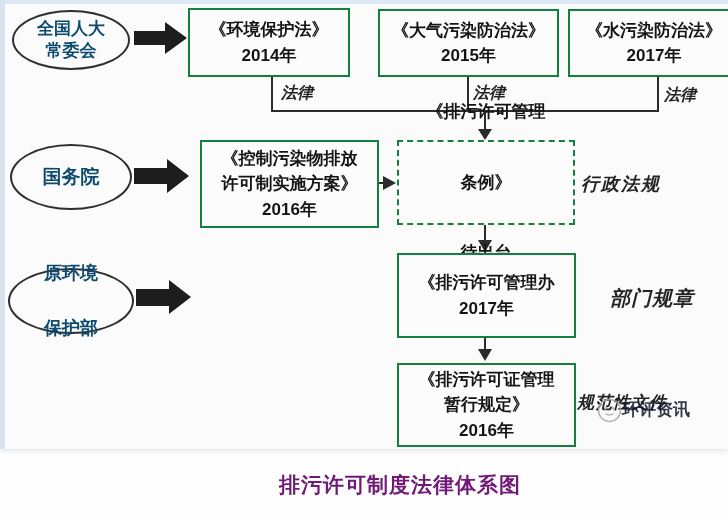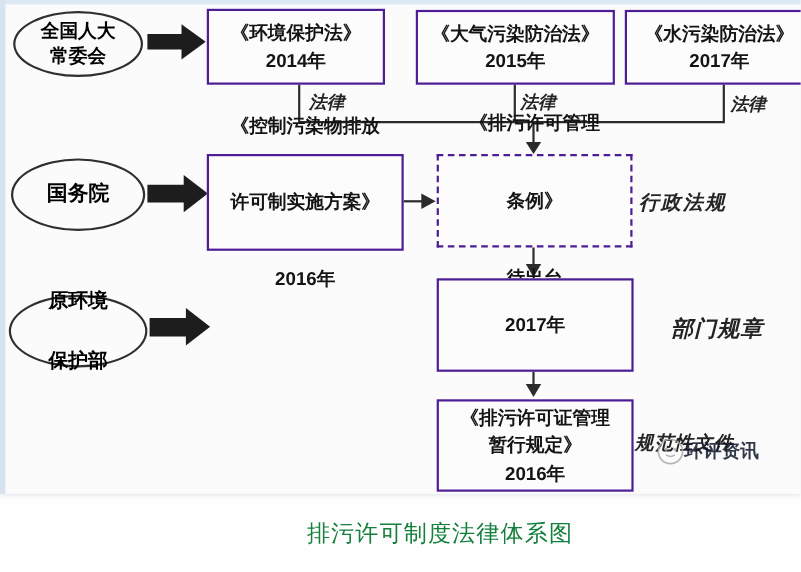--- a/index.html
+++ b/index.html
@@ -6,51 +6,51 @@
   body{font-family:"Liberation Sans",sans-serif;background:#ffffff;}
   #page{position:relative;width:728px;height:520px;background:#fefefe;overflow:hidden;}
   #diagram{position:absolute;left:0;top:0;width:728px;height:449px;background:#fbfbfb;
            box-shadow:0 2px 5px rgba(150,165,180,0.28);}
   .edge-top{position:absolute;left:0;top:0;width:728px;height:4px;background:#dce8f3;}
   .edge-left{position:absolute;left:0;top:0;width:5px;height:449px;background:#d7e4f0;}
   #connectors{position:absolute;left:0;top:0;}
 
   .ellipse{position:absolute;border:2px solid #2f2f2f;border-radius:50%;
            display:flex;flex-direction:column;align-items:center;justify-content:center;
-           font-weight:bold;color:#000000;text-align:center;line-height:1.3;background:#fbfbfb;}
+           font-weight:bold;color:#0c4a6e;text-align:center;line-height:1.3;background:#fbfbfb;}
   #ellipse-npc{left:12px;top:10px;width:114px;height:56px;font-size:17px;}
   #ellipse-sc{left:10px;top:144px;width:118px;height:62px;font-size:19px;}
   #ellipse-mep{left:8px;top:268px;width:122px;height:62px;font-size:18px;gap:31px;}
 
-  .nbox{position:absolute;border:2px solid #4c1d95;background:#fcfcfc;
+  .nbox{position:absolute;border:2px solid #15803d;background:#fcfcfc;
         display:flex;flex-direction:column;align-items:center;justify-content:center;
         font-weight:bold;font-size:17px;color:#141414;text-align:center;line-height:1.5;}
   #box-env{left:188px;top:8px;width:158px;height:65px;}
   #box-air{left:378px;top:9px;width:177px;height:64px;}
   #box-water{left:568px;top:9px;width:168px;height:64px;}
-  #box-policy{left:188px;top:140px;width:175px;height:84px;gap:44px;}
+  #box-policy{left:200px;top:140px;width:175px;height:84px;}
   #box-regulation{left:397px;top:140px;width:174px;height:81px;border-style:dashed;gap:45px;}
   #box-measures{left:397px;top:253px;width:175px;height:81px;}
   #box-provisional{left:397px;top:363px;width:175px;height:80px;}
 
   .tag{position:absolute;font-family:"DejaVu Serif",serif;font-style:italic;font-weight:bold;
        color:#242424;white-space:nowrap;}
   #tag-law-0{left:281px;top:83px;font-size:16px;}
   #tag-law-1{left:473px;top:83px;font-size:16px;}
   #tag-law-2{left:664px;top:85px;font-size:16px;}
   #tag-policy{left:188px;top:229px;width:175px;text-align:center;font-size:17px;letter-spacing:2px;}
   #tag-regulation{left:581px;top:172px;font-size:18px;letter-spacing:2px;}
   #tag-measures{left:610px;top:285px;font-size:20px;letter-spacing:1px;font-family:Liberation Serif, serif;}
   #tag-provisional{left:577px;top:391px;font-size:17px;letter-spacing:1px;}
 
   #watermark{position:absolute;left:597px;top:398px;display:flex;align-items:flex-start;gap:0;
              color:#0f172a;font-family:"DejaVu Serif",serif;font-size:17px;font-weight:bold;
              opacity:0.85;white-space:nowrap;}
   #caption{position:absolute;left:400px;top:471px;transform:translateX(-50%);
-           font-size:21px;color:#15803d;font-weight:400;letter-spacing:1px;white-space:nowrap;}
+           font-size:21px;color:#701a75;font-weight:700;letter-spacing:1px;white-space:nowrap;}
 </style>
 </head>
 <body>
 
 <div id="page">
   <div id="diagram">
     <div class="edge-top"></div>
     <div class="edge-left"></div>
 
     <svg id="connectors" width="728" height="449" viewBox="0 0 728 449">
@@ -107,20 +107,21 @@
       <div>《控制污染物排放</div>
       <div>许可制实施方案》</div>
       <div>2016年</div>
     </div>
     <div class="nbox" id="box-regulation">
       <div>《排污许可管理</div>
       <div>条例》</div>
       <div>待出台</div>
     </div>
     <div class="nbox" id="box-measures">
+      <div>《排污许可管理办</div>
       <div>2017年</div>
     </div>
     <div class="nbox" id="box-provisional">
       <div>《排污许可证管理</div>
       <div>暂行规定》</div>
       <div>2016年</div>
     </div>
 
     <div class="tag" id="tag-law-0">法律</div>
     <div class="tag" id="tag-law-1">法律</div>

